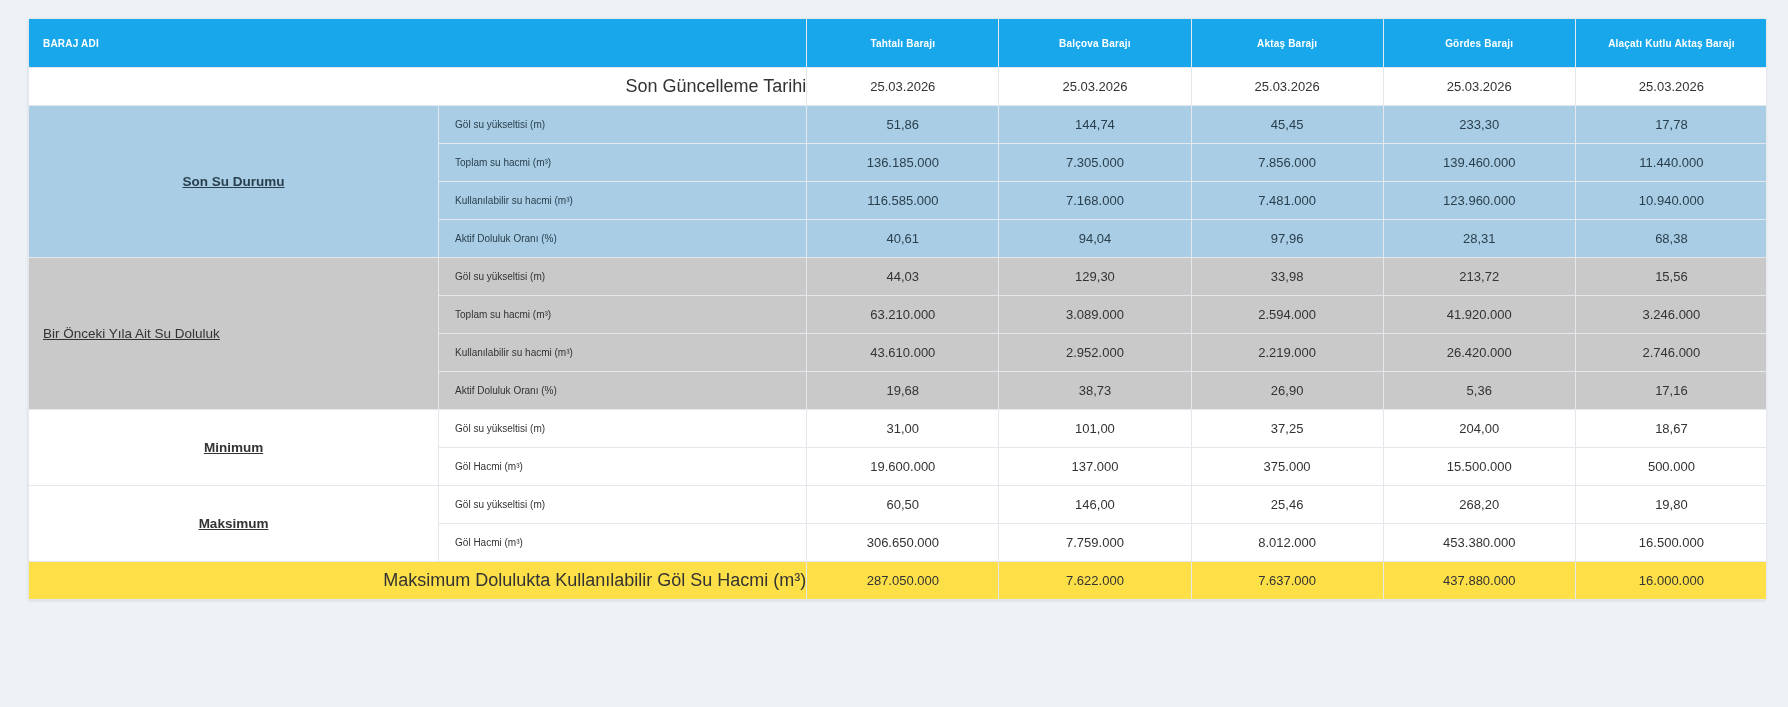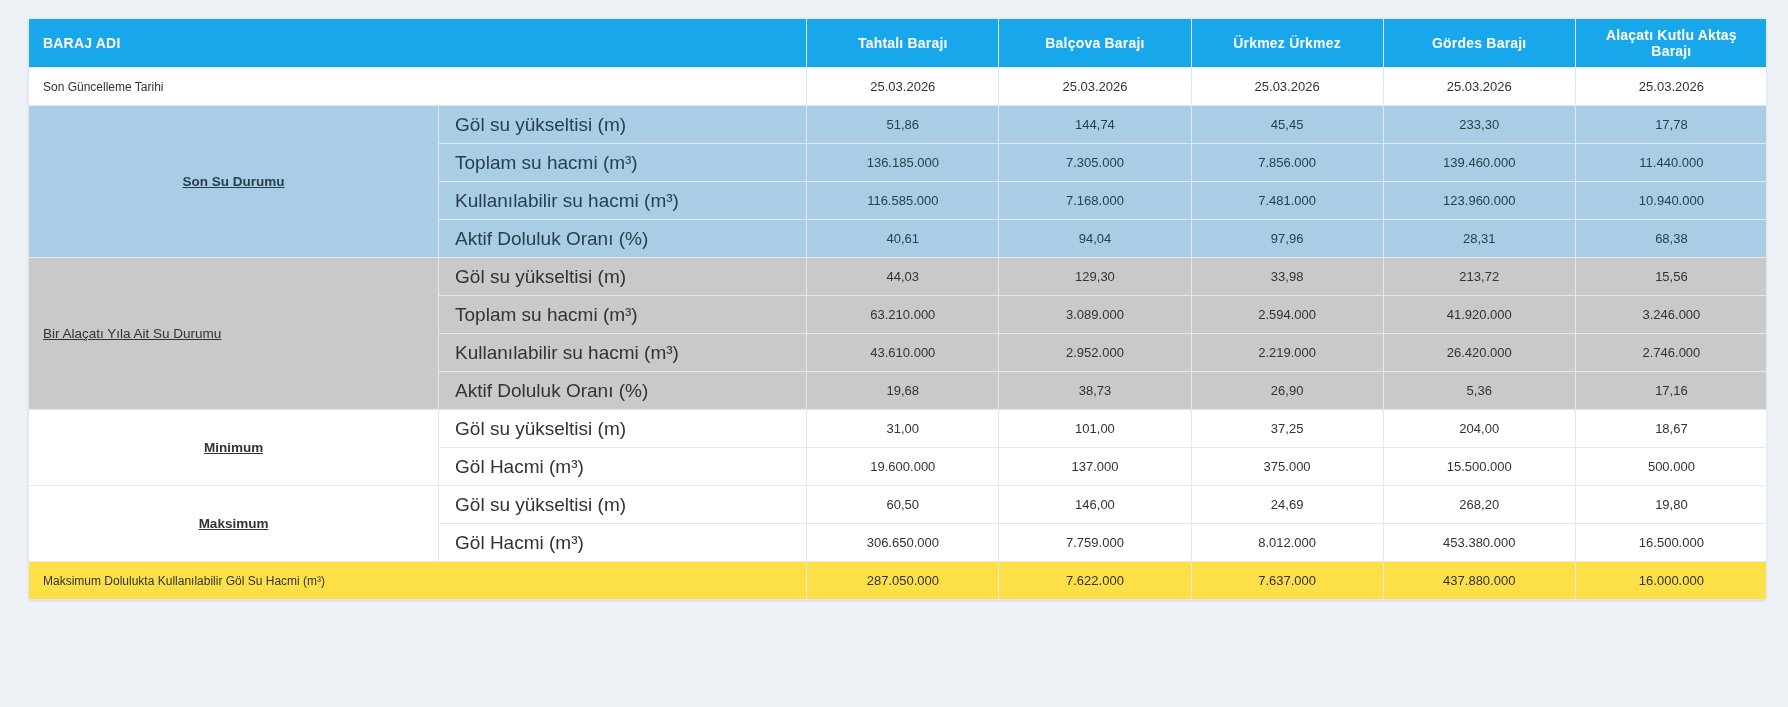--- a/index.html
+++ b/index.html
@@ -35,59 +35,59 @@
   }
   table.dam-table td, table.dam-table th {
     border: 1px solid #e4e8ec;
     vertical-align: middle;
   }
 
   
   thead th {
     background: #19a7ec;
     color: #ffffff;
-    font-size: 14px;
+    font-size: 10px;
     font-weight: bold;
     height: 48px;
     padding: 0 14px;
     letter-spacing: 0.2px;
     border: 1px solid #19a7ec;
   }
   thead th.head-name {
     text-align: left;
   }
   thead th.head-dam {
   }
 
   
   col.c-label1 { width: 382px; }
   col.c-label2 { width: 343px; }
   col.c-dam    { width: 179px; }
 
   td.lbl-1 {
-    text-align: left;
+    text-align: right;
     padding: 0 0 0 14px;
-    font-size: 12px;
+    font-size: 18px;
   }
   td.lbl-group {
     text-align: center;
     font-weight: bold;
     font-size: 13.5px;
     padding: 0 8px;
     text-decoration: underline;
   }
   td.lbl-group.left-align {
     text-align: left;
     padding-left: 14px;
     font-weight: normal;
   }
   td.lbl-2 {
     text-align: left;
     padding: 0 0 0 16px;
-    font-size: 19px;
+    font-size: 10px;
   }
   td.val {
     text-align: center;
     font-size: 13px;
   }
   tr.row-h {
     height: 38px;
   }
   tr.row-top {
     height: 38px;
@@ -127,21 +127,21 @@
         <col class="c-dam">
         <col class="c-dam">
         <col class="c-dam">
         <col class="c-dam">
       </colgroup>
       <thead>
         <tr>
           <th class="head-name" colspan="2">BARAJ ADI</th>
           <th class="head-dam">Tahtalı Barajı</th>
           <th class="head-dam">Balçova Barajı</th>
-          <th class="head-dam">Ürkmez Ürkmez</th>
+          <th class="head-dam">Aktaş Barajı</th>
           <th class="head-dam">Gördes Barajı</th>
           <th class="head-dam">Alaçatı Kutlu Aktaş Barajı</th>
         </tr>
       </thead>
       <tbody>
 
         <tr class="row-top sec-first">
           <td class="lbl-1" colspan="2">Son Güncelleme Tarihi</td>
           <td class="val">25.03.2026</td>
           <td class="val">25.03.2026</td>
@@ -178,21 +178,21 @@
         <tr class="row-h sec-current">
           <td class="lbl-2">Aktif Doluluk Oranı (%)</td>
           <td class="val">40,61</td>
           <td class="val">94,04</td>
           <td class="val">97,96</td>
           <td class="val">28,31</td>
           <td class="val">68,38</td>
         </tr>
 
         <tr class="row-h sec-prev">
-          <td class="lbl-group left-align" rowspan="4">Bir Alaçatı Yıla Ait Su Durumu</td>
+          <td class="lbl-group left-align" rowspan="4">Bir Önceki Yıla Ait Su Doluluk</td>
           <td class="lbl-2">Göl su yükseltisi (m)</td>
           <td class="val">44,03</td>
           <td class="val">129,30</td>
           <td class="val">33,98</td>
           <td class="val">213,72</td>
           <td class="val">15,56</td>
         </tr>
         <tr class="row-h sec-prev">
           <td class="lbl-2">Toplam su hacmi (m³)</td>
           <td class="val">63.210.000</td>
@@ -234,21 +234,21 @@
           <td class="val">375.000</td>
           <td class="val">15.500.000</td>
           <td class="val">500.000</td>
         </tr>
 
         <tr class="row-h sec-plain">
           <td class="lbl-group" rowspan="2">Maksimum</td>
           <td class="lbl-2">Göl su yükseltisi (m)</td>
           <td class="val">60,50</td>
           <td class="val">146,00</td>
-          <td class="val">24,69</td>
+          <td class="val">25,46</td>
           <td class="val">268,20</td>
           <td class="val">19,80</td>
         </tr>
         <tr class="row-h sec-plain">
           <td class="lbl-2">Göl Hacmi (m³)</td>
           <td class="val">306.650.000</td>
           <td class="val">7.759.000</td>
           <td class="val">8.012.000</td>
           <td class="val">453.380.000</td>
           <td class="val">16.500.000</td>

